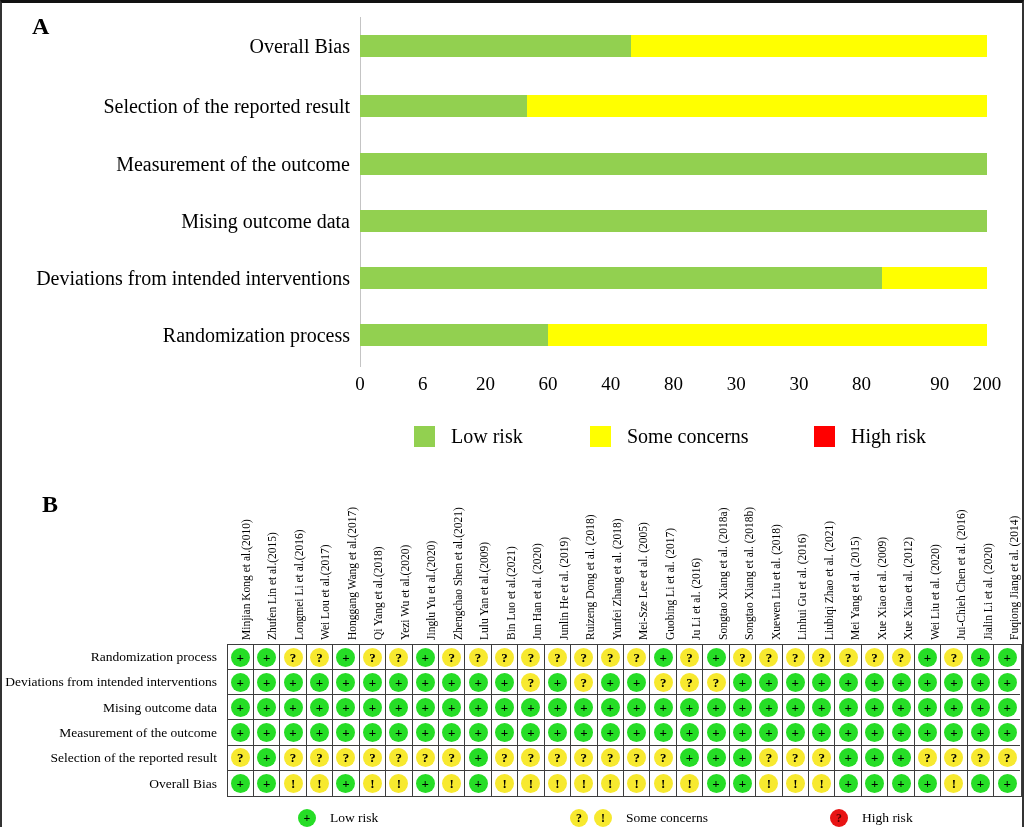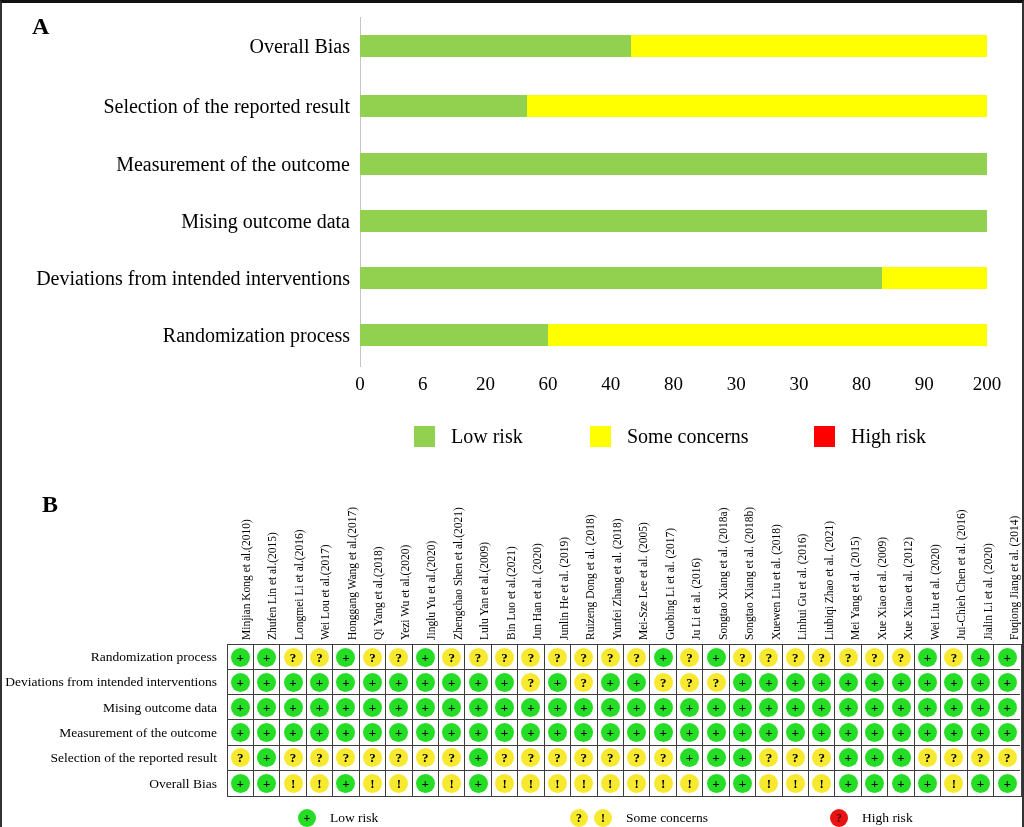--- a/index.html
+++ b/index.html
@@ -67,21 +67,21 @@
       </div>
       <div class="abs tick-label" style="left: 333px; top: 370px; width: 50px;">0</div>
       <div class="abs tick-label" style="left: 395.7px; top: 370px; width: 50px;">6</div>
       <div class="abs tick-label" style="left: 458.4px; top: 370px; width: 50px;">20</div>
       <div class="abs tick-label" style="left: 521.1px; top: 370px; width: 50px;">60</div>
       <div class="abs tick-label" style="left: 583.8px; top: 370px; width: 50px;">40</div>
       <div class="abs tick-label" style="left: 646.5px; top: 370px; width: 50px;">80</div>
       <div class="abs tick-label" style="left: 709.2px; top: 370px; width: 50px;">30</div>
       <div class="abs tick-label" style="left: 771.9px; top: 370px; width: 50px;">30</div>
       <div class="abs tick-label" style="left: 834.6px; top: 370px; width: 50px;">80</div>
-      <div class="abs tick-label" style="left: 897.3px; top: 370px; width: 50px;">90</div>
+      <div class="abs tick-label" style="left: 897.3px; top: 370px; width: 50px; text-align: right;">90</div>
       <div class="abs tick-label" style="left: 960px; top: 370px; width: 50px;">200</div>
       <div class="abs legendA-item" style="left: 412px; top: 421px; height: 24px;">
         <div class="legendA-swatch" style="background: rgb(146, 208, 80);"></div>
         <div>Low risk</div>
       </div>
       <div class="abs legendA-item" style="left: 588px; top: 421px; height: 24px;">
         <div class="legendA-swatch" style="background: rgb(255, 255, 0);"></div>
         <div>Some concerns</div>
       </div>
       <div class="abs legendA-item" style="left: 812px; top: 421px; height: 24px;">

